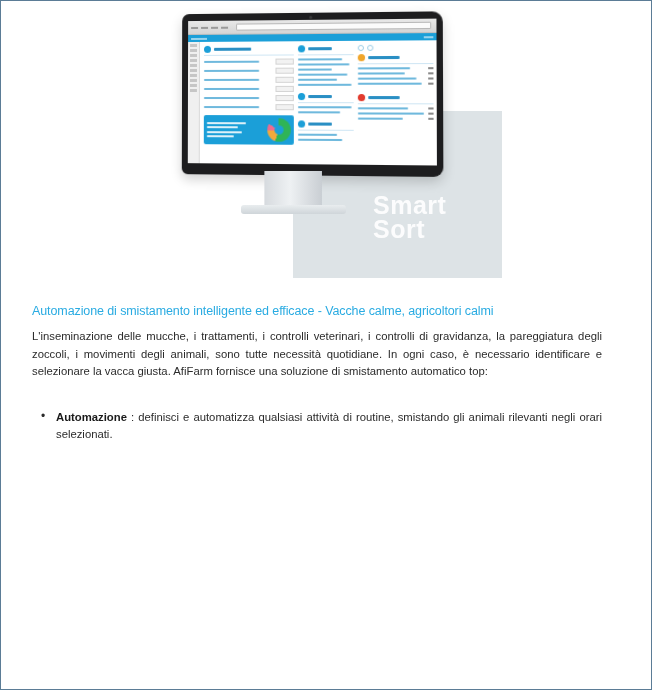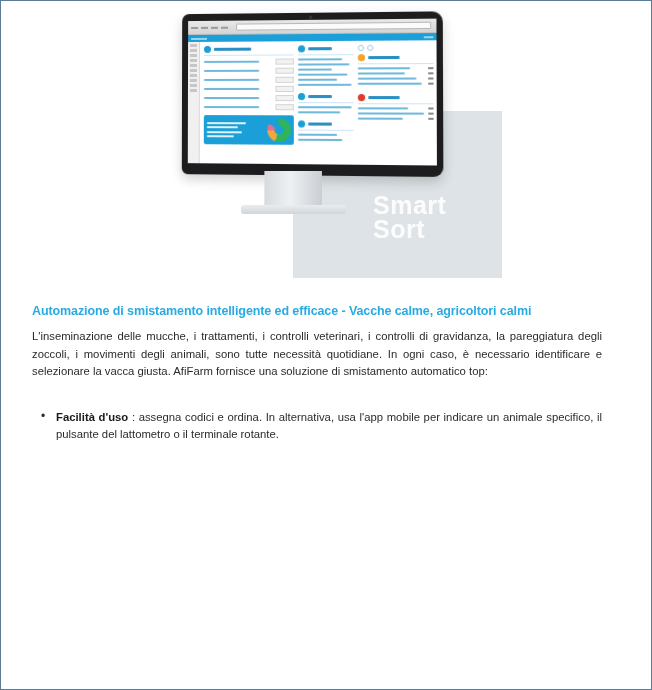--- a/index.html
+++ b/index.html
@@ -282,21 +282,21 @@
   .content {
     position: absolute;
     left: 31px;
     top: 302px;
     width: 570px;
   }
   .headline {
     margin: 0 0 9px 0;
     color: #29abe2;
     font-size: 12.5px;
-    font-weight: bold;
+    font-weight: normal;
     line-height: 16px;
     letter-spacing: -0.1px;
   }
   .intro {
     margin: 0;
     color: #2b2b2b;
     font-size: 11.3px;
     line-height: 17.5px;
     text-align: justify;
   }
@@ -518,18 +518,18 @@
   </div>
 
   <div class="content">
 
     <h2 class="headline">Automazione di smistamento intelligente ed efficace - Vacche calme, agricoltori calmi</h2>
 
     <p class="intro">L'inseminazione delle mucche, i trattamenti, i controlli veterinari, i controlli di gravidanza, la pareggiatura degli zoccoli, i movimenti degli animali, sono tutte necessità quotidiane. In ogni caso, è necessario identificare e selezionare la vacca giusta. AfiFarm fornisce una soluzione di smistamento automatico top:</p>
 
     <ul class="bullets">
       <li>
-        <strong>Facilità d'uso</strong><span> : assegna codici e ordina. In alternativa, usa l'app mobile per indicare un animale specifico, il pulsante del lattometro o il terminale rotante.</span>
+        <strong>Automazione</strong><span> : definisci e automatizza qualsiasi attività di routine, smistando gli animali rilevanti negli orari selezionati.</span>
       </li>
     </ul>
   </div>
 
 </div>
 
 </body></html>

